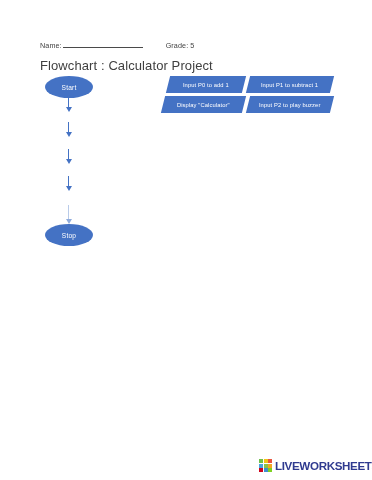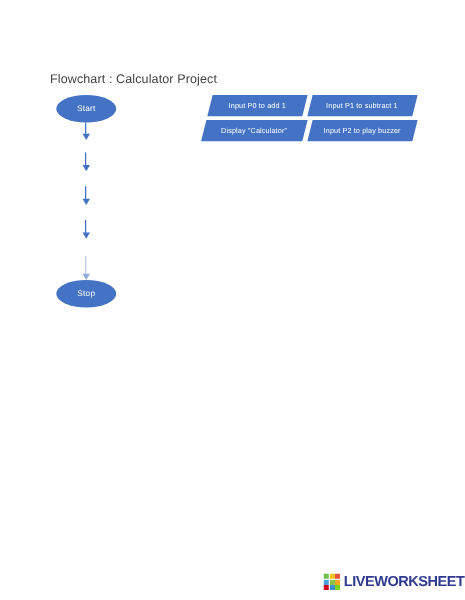--- a/index.html
+++ b/index.html
@@ -41,21 +41,21 @@
     margin-left: 1px;
   }
   .grade-label {
     display: inline-block;
     margin-left: 23px;
   }
   .subtitle {
     position: absolute;
     left: 40px;
     top: 58px;
-    font-size: 10px;
+    font-size: 13px;
     color: #3f3f3f;
     letter-spacing: .1px;
   }
 
   
   .terminator {
     position: absolute;
     width: 48px;
     height: 22px;
     background: #4472C4;
@@ -142,20 +142,23 @@
     font-weight: bold;
     color: #2f3a8f;
     letter-spacing: -0.35px;
   }
 </style>
 </head>
 <body>
 
 <div class="sheet">
 
+  <div class="hdr-row">
+    <span class="name-label">Name:</span><span class="name-rule"></span><span class="grade-label">Grade: 5</span>
+  </div>
 
   <div class="subtitle">Flowchart : Calculator Project</div>
 
   <div class="terminator" id="start-node">
     <span>Start</span>
   </div>
 
   <div class="connector" id="conn-1"></div>
   <div class="connector" id="conn-2"></div>
   <div class="connector" id="conn-3"></div>

